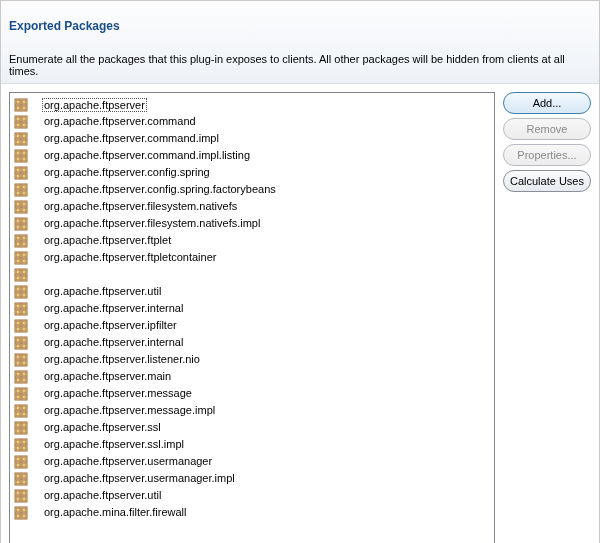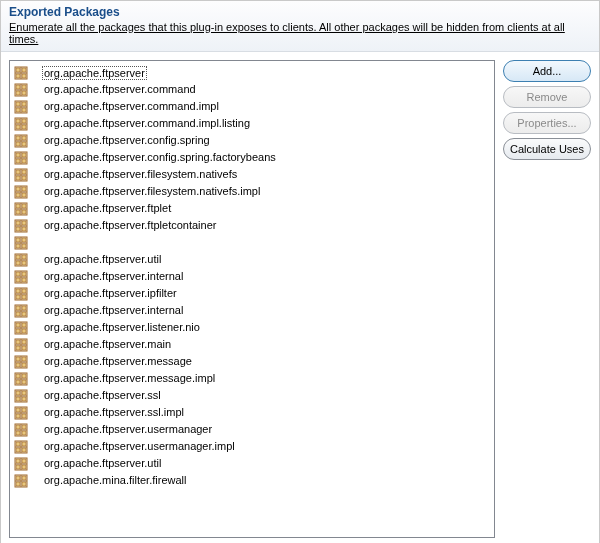--- a/index.html
+++ b/index.html
@@ -11,31 +11,30 @@
     color: #000;
   }
   .panel {
     width: 600px;
     border: 1px solid #c9c9c9;
     background: #fff;
   }
   .header {
     background: linear-gradient(#fdfdfe, #eef2f7);
     border-bottom: 1px solid #d8dde3;
-    padding: 4px 8px 6px 8px;
+    padding: 18px 8px 6px 8px;
   }
   .header-title {
     color: #1a4e8a;
     font-weight: bold;
     font-size: 12px;
   }
   .header-desc {
     color: #000;
-    margin-top: 2px;
-    text-decoration: underline;
+    margin-top: 20px;
   }
   .body {
     display: flex;
     padding: 8px 8px 4px 8px;
     gap: 8px;
     align-items: flex-start;
   }
   .listbox {
     flex: 1;
     height: 478px;

